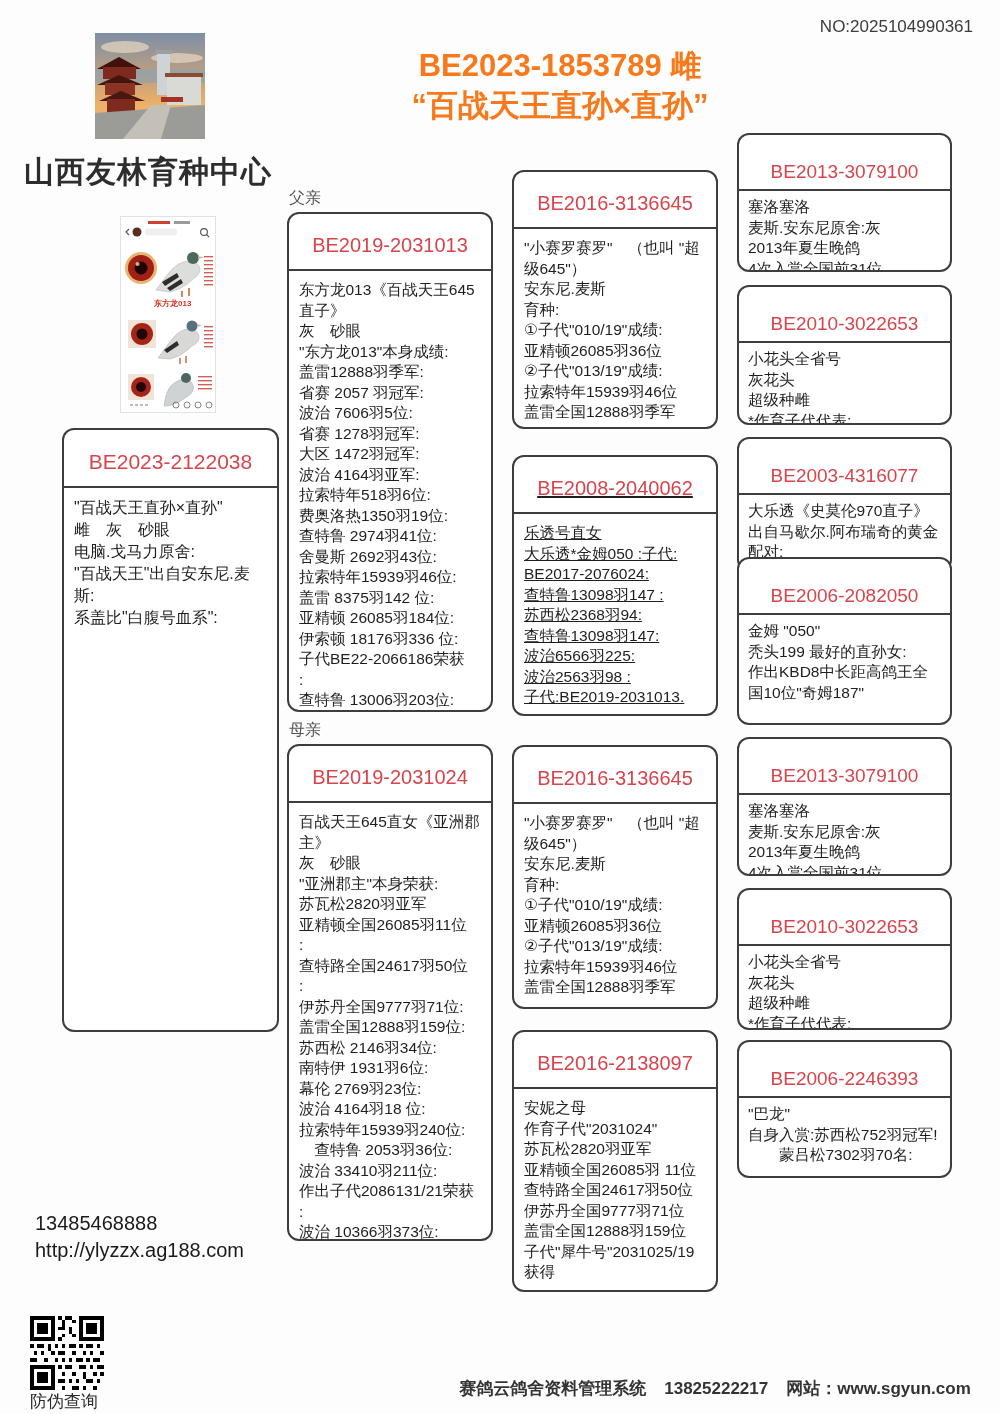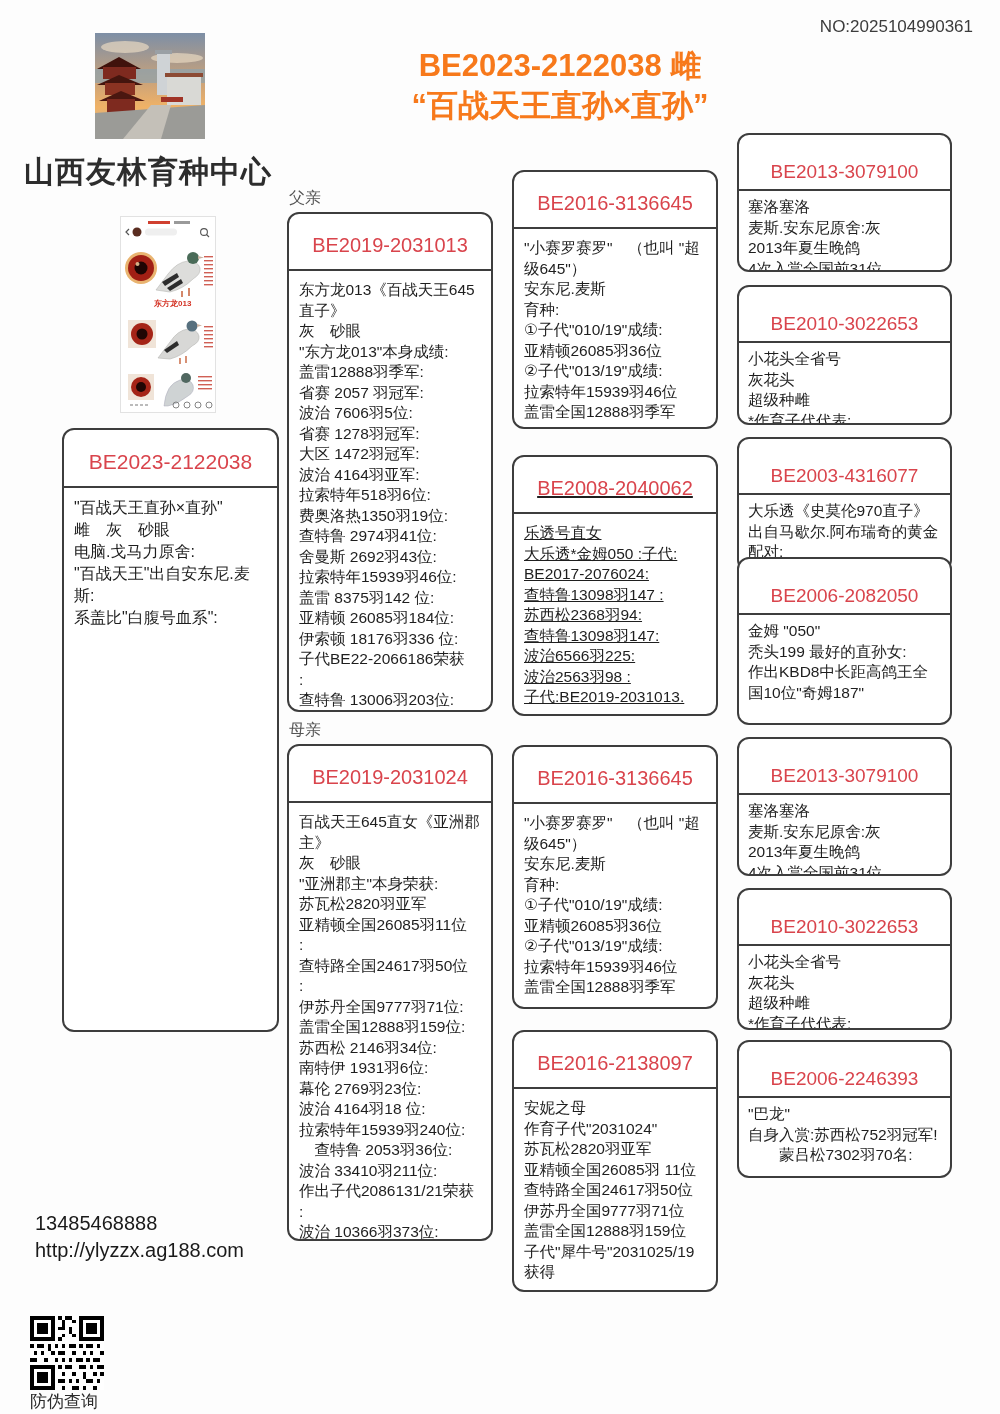--- a/index.html
+++ b/index.html
@@ -92,21 +92,21 @@
       <rect x="70" y="40" width="38" height="4" fill="#8c4a33"></rect>
       <rect x="66" y="64" width="22" height="5" fill="#a03326"></rect>
       <path d="M0 80 L110 72 L110 106 L0 106 Z" fill="#9b9b97"></path>
       <path d="M28 106 L56 72 L76 72 L66 106 Z" fill="#c4c0b8"></path>
     </svg>
   </div>
 
   <div id="center-name">山西友林育种中心</div>
 
   <div id="main-title">
-    <div>BE2023-2122038 雌</div>
+    <div>BE2023-1853789 雌</div>
     <div>“百战天王直孙×直孙”</div>
   </div>
 
   <div id="pigeon-card">
     <svg viewBox="0 0 96 197" width="96" height="197">
       <rect x="0.5" y="0.5" width="95" height="196" fill="#ffffff" stroke="#e2e2e2"></rect>
       <rect x="28" y="5" width="22" height="3" fill="#d04030"></rect>
       <rect x="54" y="5" width="16" height="3" fill="#9a9a9a"></rect>
       <path d="M9 13 L6 16 L9 19" stroke="#555" fill="none" stroke-width="1.2"></path>
       <circle cx="17" cy="16" r="4.5" fill="#5a2d20"></circle>
@@ -352,14 +352,17 @@
       <g fill="#000">
         <path d="M2 2h3v3H2z"></path>
           <path d="M16 2h3v3h-3z"></path>
           <path d="M2 16h3v3H2z"></path>
         <path d="M8 0h1v1H8zM10 0h2v1h-2zM9 1h1v2H9zM12 1h1v1h-1zM8 3h2v1H8zM11 3h1v2h-1zM9 5h1v1H9zM12 5h1v1h-1zM8 6h1v1H8zM0 8h1v1H0zM2 8h2v1H2zM5 8h1v2H5zM7 8h1v1H7zM9 8h1v1H9zM11 8h2v1h-2zM14 8h1v1h-1zM16 8h2v1h-2zM19 8h1v1h-1zM1 10h1v1H1zM3 10h1v1H3zM6 10h1v1H6zM8 10h2v1H8zM12 10h1v1h-1zM15 10h1v1h-1zM17 10h1v1h-1zM20 10h1v1h-1zM0 12h2v1H0zM4 12h1v1H4zM7 12h1v1H7zM9 12h1v1H9zM11 12h1v1h-1zM13 12h2v1h-2zM16 12h1v1h-1zM18 12h2v1h-2zM8 14h1v1H8zM10 14h2v1h-2zM14 14h2v1h-2zM17 14h1v1h-1zM19 14h2v1h-2zM9 16h1v1H9zM12 16h1v1h-1zM15 16h1v2h-1zM18 16h1v1h-1zM20 16h1v1h-1zM8 18h2v1H8zM11 18h1v1h-1zM13 18h1v1h-1zM16 18h2v1h-2zM19 18h1v1h-1zM9 20h1v1H9zM12 20h2v1h-2zM15 20h1v1h-1zM18 20h1v1h-1z"></path>
       </g>
     </svg>
   </div>
   <div id="qr-caption">防伪查询</div>
 
+  <div id="footer">
+    <span>赛鸽云鸽舍资料管理系统</span><span>13825222217</span><span><span style="margin:0;">网站：</span><span style="margin:0;">www.sgyun.com</span></span>
+  </div>
 
 </div>
 
 </body></html>

